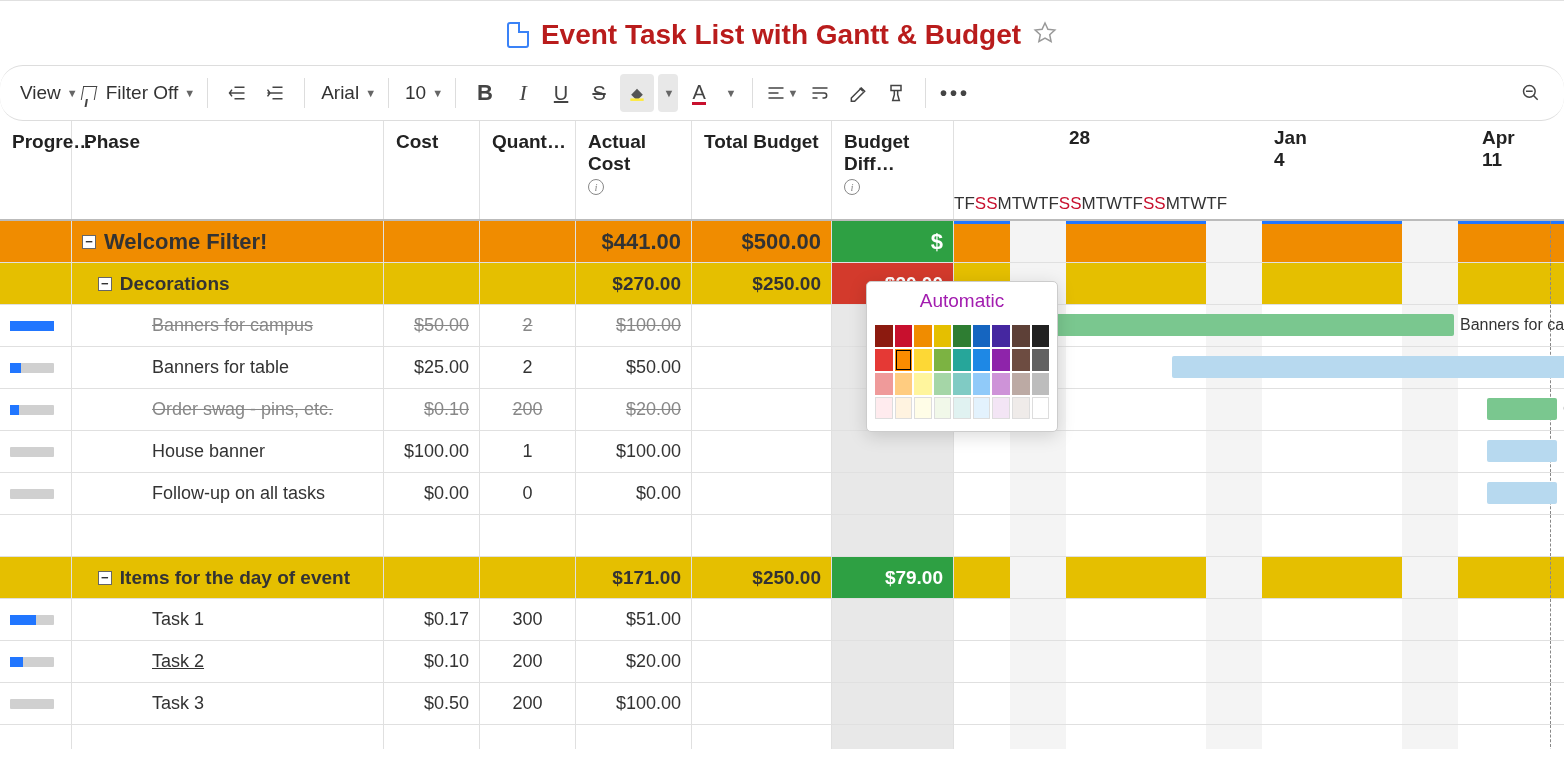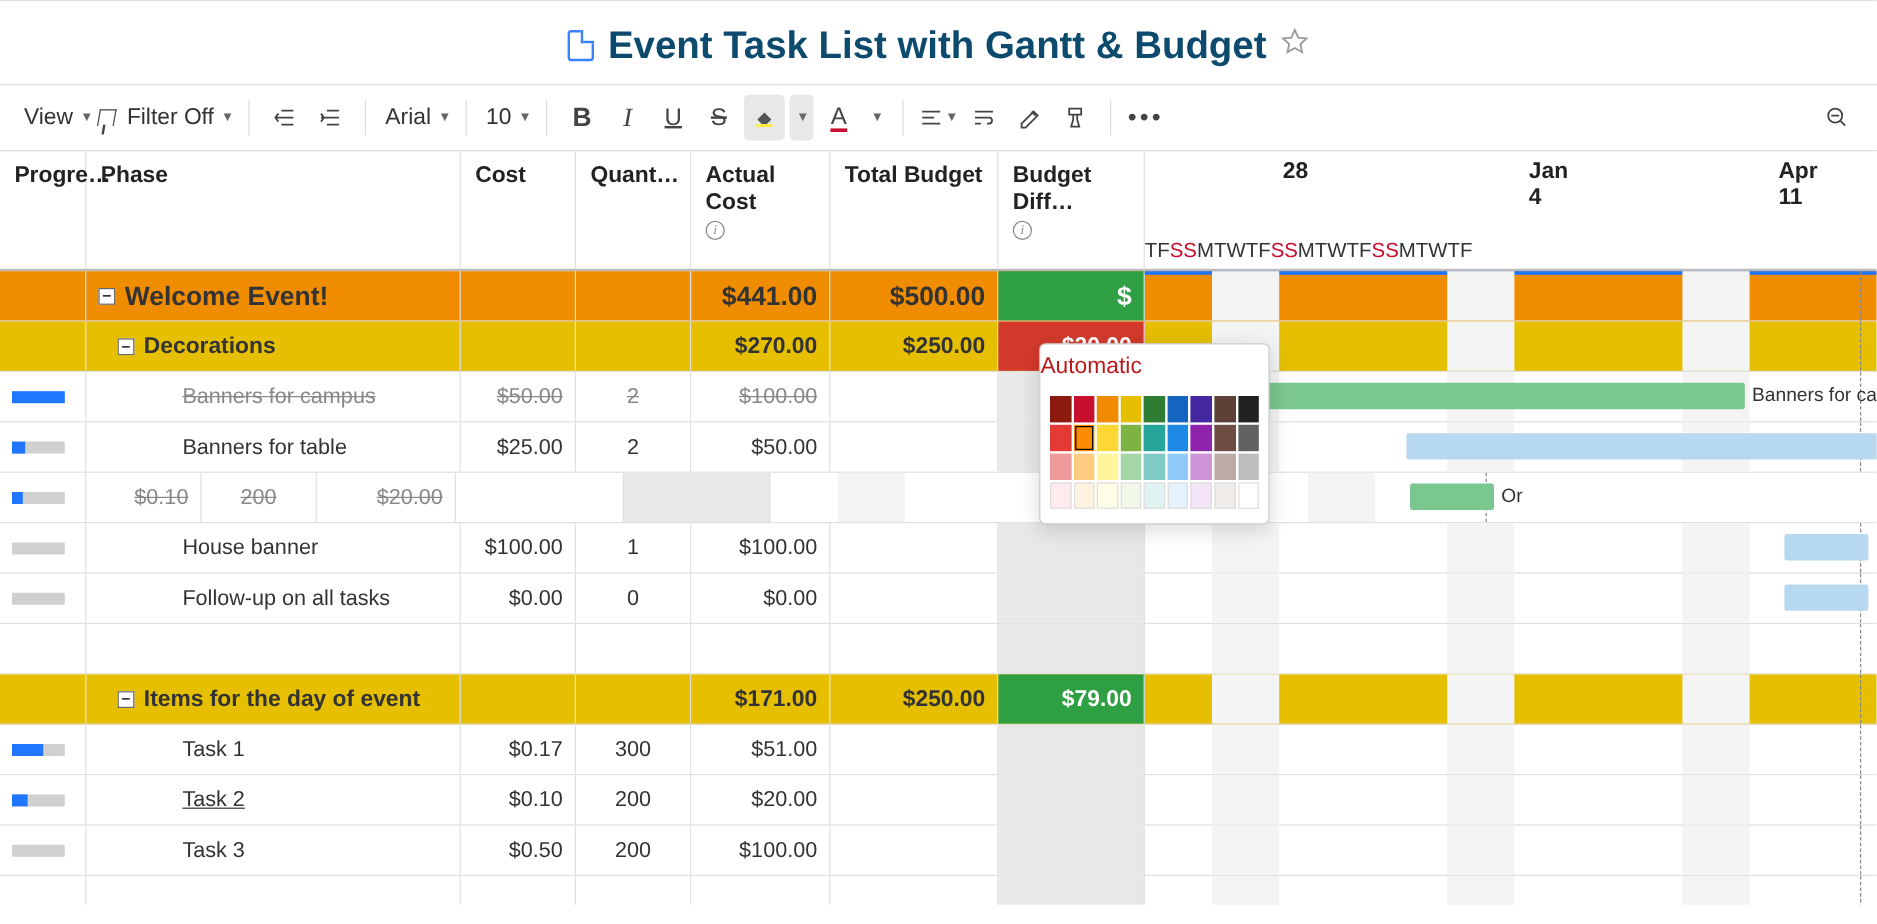--- a/index.html
+++ b/index.html
@@ -2,38 +2,38 @@
 <html><head>
 <meta charset="utf-8">
 <style>
 * { box-sizing: border-box; margin: 0; padding: 0; }
 body { font-family: Arial, Helvetica, sans-serif; background: #fff; overflow: hidden; width: 1564px; height: 770px; color: #333; }
 
 
 .title-bar { display: flex; align-items: center; justify-content: center; gap: 12px; padding: 18px 0 14px; border-top: 1px solid #e0e0e0; }
 .doc-icon { width: 22px; height: 26px; border: 2px solid #3a82f7; border-radius: 3px; position: relative; }
 .doc-icon::after { content:''; position:absolute; top:-2px; right:-2px; width:9px; height:9px; background:#fff; border-left:2px solid #3a82f7; border-bottom:2px solid #3a82f7; }
-.doc-title { font-size: 32px; font-weight: bold; color:#0c4a6e; }
+.doc-title { font-size: 28px; font-weight: bold; color:#b91c1c; }
 .star-icon svg { width: 24px; height: 24px; fill: none; stroke: #999; stroke-width: 1.5; }
 
 
-.toolbar { display: flex; align-items: center; height: 56px; border-top: 1px solid #ddd; border-bottom: 1px solid #ddd; padding: 0 4px; gap: 0; }
+.toolbar { display: flex; align-items: center; height: 56px; border-top: 1px solid #ddd; border-bottom: 1px solid #ddd; padding: 0 4px; gap: 0; border-radius: 23px; }
 .tb-group { display: flex; align-items: center; gap: 4px; padding: 0 12px; }
 .tb-sep { width: 1px; height: 30px; background: #ddd; }
 .tb-btn { display: inline-flex; align-items: center; justify-content: center; min-width: 34px; height: 38px; border-radius: 4px; cursor: pointer; color:#444; font-size:14px; }
 .tb-btn.active { background: #e8e8e8; }
 .tb-label { font-size: 19px; padding: 0 4px; color:#333; }
 .caret { font-size: 11px; color:#666; margin-left:2px; }
 .filter-ico { transform: skewX(-10deg); display:inline-block; width:14px; height:14px; border:1.5px solid #444; border-bottom:none; position:relative; margin-right:6px; }
 .filter-ico::after { content:''; position:absolute; bottom:-7px; left:4px; width:2px; height:8px; background:#444; }
 .spacer { flex:1; }
 
 
 .color-popup { position:absolute; top:160px; left:866px; width:192px; background:#fff; border:1px solid #ccc; border-radius:5px; box-shadow:0 4px 18px rgba(0,0,0,0.15); z-index:100; }
-.color-auto { text-align:left; padding:8px 0 6px; font-size:19px; color:#b91c1c; border-bottom:1px solid transparent; cursor:pointer; }
+.color-auto { text-align:center; padding:8px 0 6px; font-size:19px; color:#a21caf; border-bottom:1px solid transparent; cursor:pointer; }
 .color-grid { padding:6px 8px 10px; }
 .color-row { display:flex; gap:2px; margin-bottom:2px; }
 .swatch { width:22px; height:22px; cursor:pointer; }
 .swatch.sel { outline:1.5px solid #000; outline-offset:-2px; }
 .swatch.light { border:1px solid #ddd; }
 
 
 .sheet { position: relative; height: calc(770px - 142px); overflow: hidden; }
 .hdr-row { display:flex; height:100px; border-bottom:2px solid #bbb; }
 .hcell { border-right:1px solid #e0e0e0; padding:10px 12px 0; font-weight:bold; font-size:19px; color:#222; display:flex; align-items:flex-start; }
@@ -270,21 +270,21 @@
           </div>
       </div>
     </div>
   </div>
 
   <div id="rows">
       <div class="brow top">
         <div class="bcell c-prog"></div>
         <div class="bcell c-phase">
           <span class="collapse">−</span>
-          <span>Welcome Event!</span>
+          <span>Welcome Filter!</span>
         </div>
         <div class="bcell c-cost num"></div>
         <div class="bcell c-qty ctr"></div>
         <div class="bcell c-actcost num">
           <span>$441.00</span>
         </div>
         <div class="bcell c-totbud num">$500.00</div>
         <div class="bcell c-buddif num budg-green">$</div>
         <div class="bcell c-gantt gantt-body" style="padding: 0px; position: relative; border-right: none;">
           <div class="blue-top"></div>
@@ -367,20 +367,23 @@
           <div class="weekend-stripe" style="left: 448px; width: 56px;"></div>
           <div class="today-line" style="left: 596px;"></div>
           <div class="gbar blue" style="left: 218px; width: 420px;"></div>
         </div>
       </div>
       <div class="brow ">
         <div class="bcell c-prog">
           <div class="prog-bar">
             <div class="prog-fill" style="width: 20%;"></div>
           </div>
+        </div>
+        <div class="bcell c-phase">
+          <span class="done" style="padding-left: 70px;">Order swag - pins, etc.</span>
         </div>
         <div class="bcell c-cost num">
           <span class="done">$0.10</span>
         </div>
         <div class="bcell c-qty ctr">
           <span class="done">200</span>
         </div>
         <div class="bcell c-actcost num">
           <span class="done">$20.00</span>
         </div>

